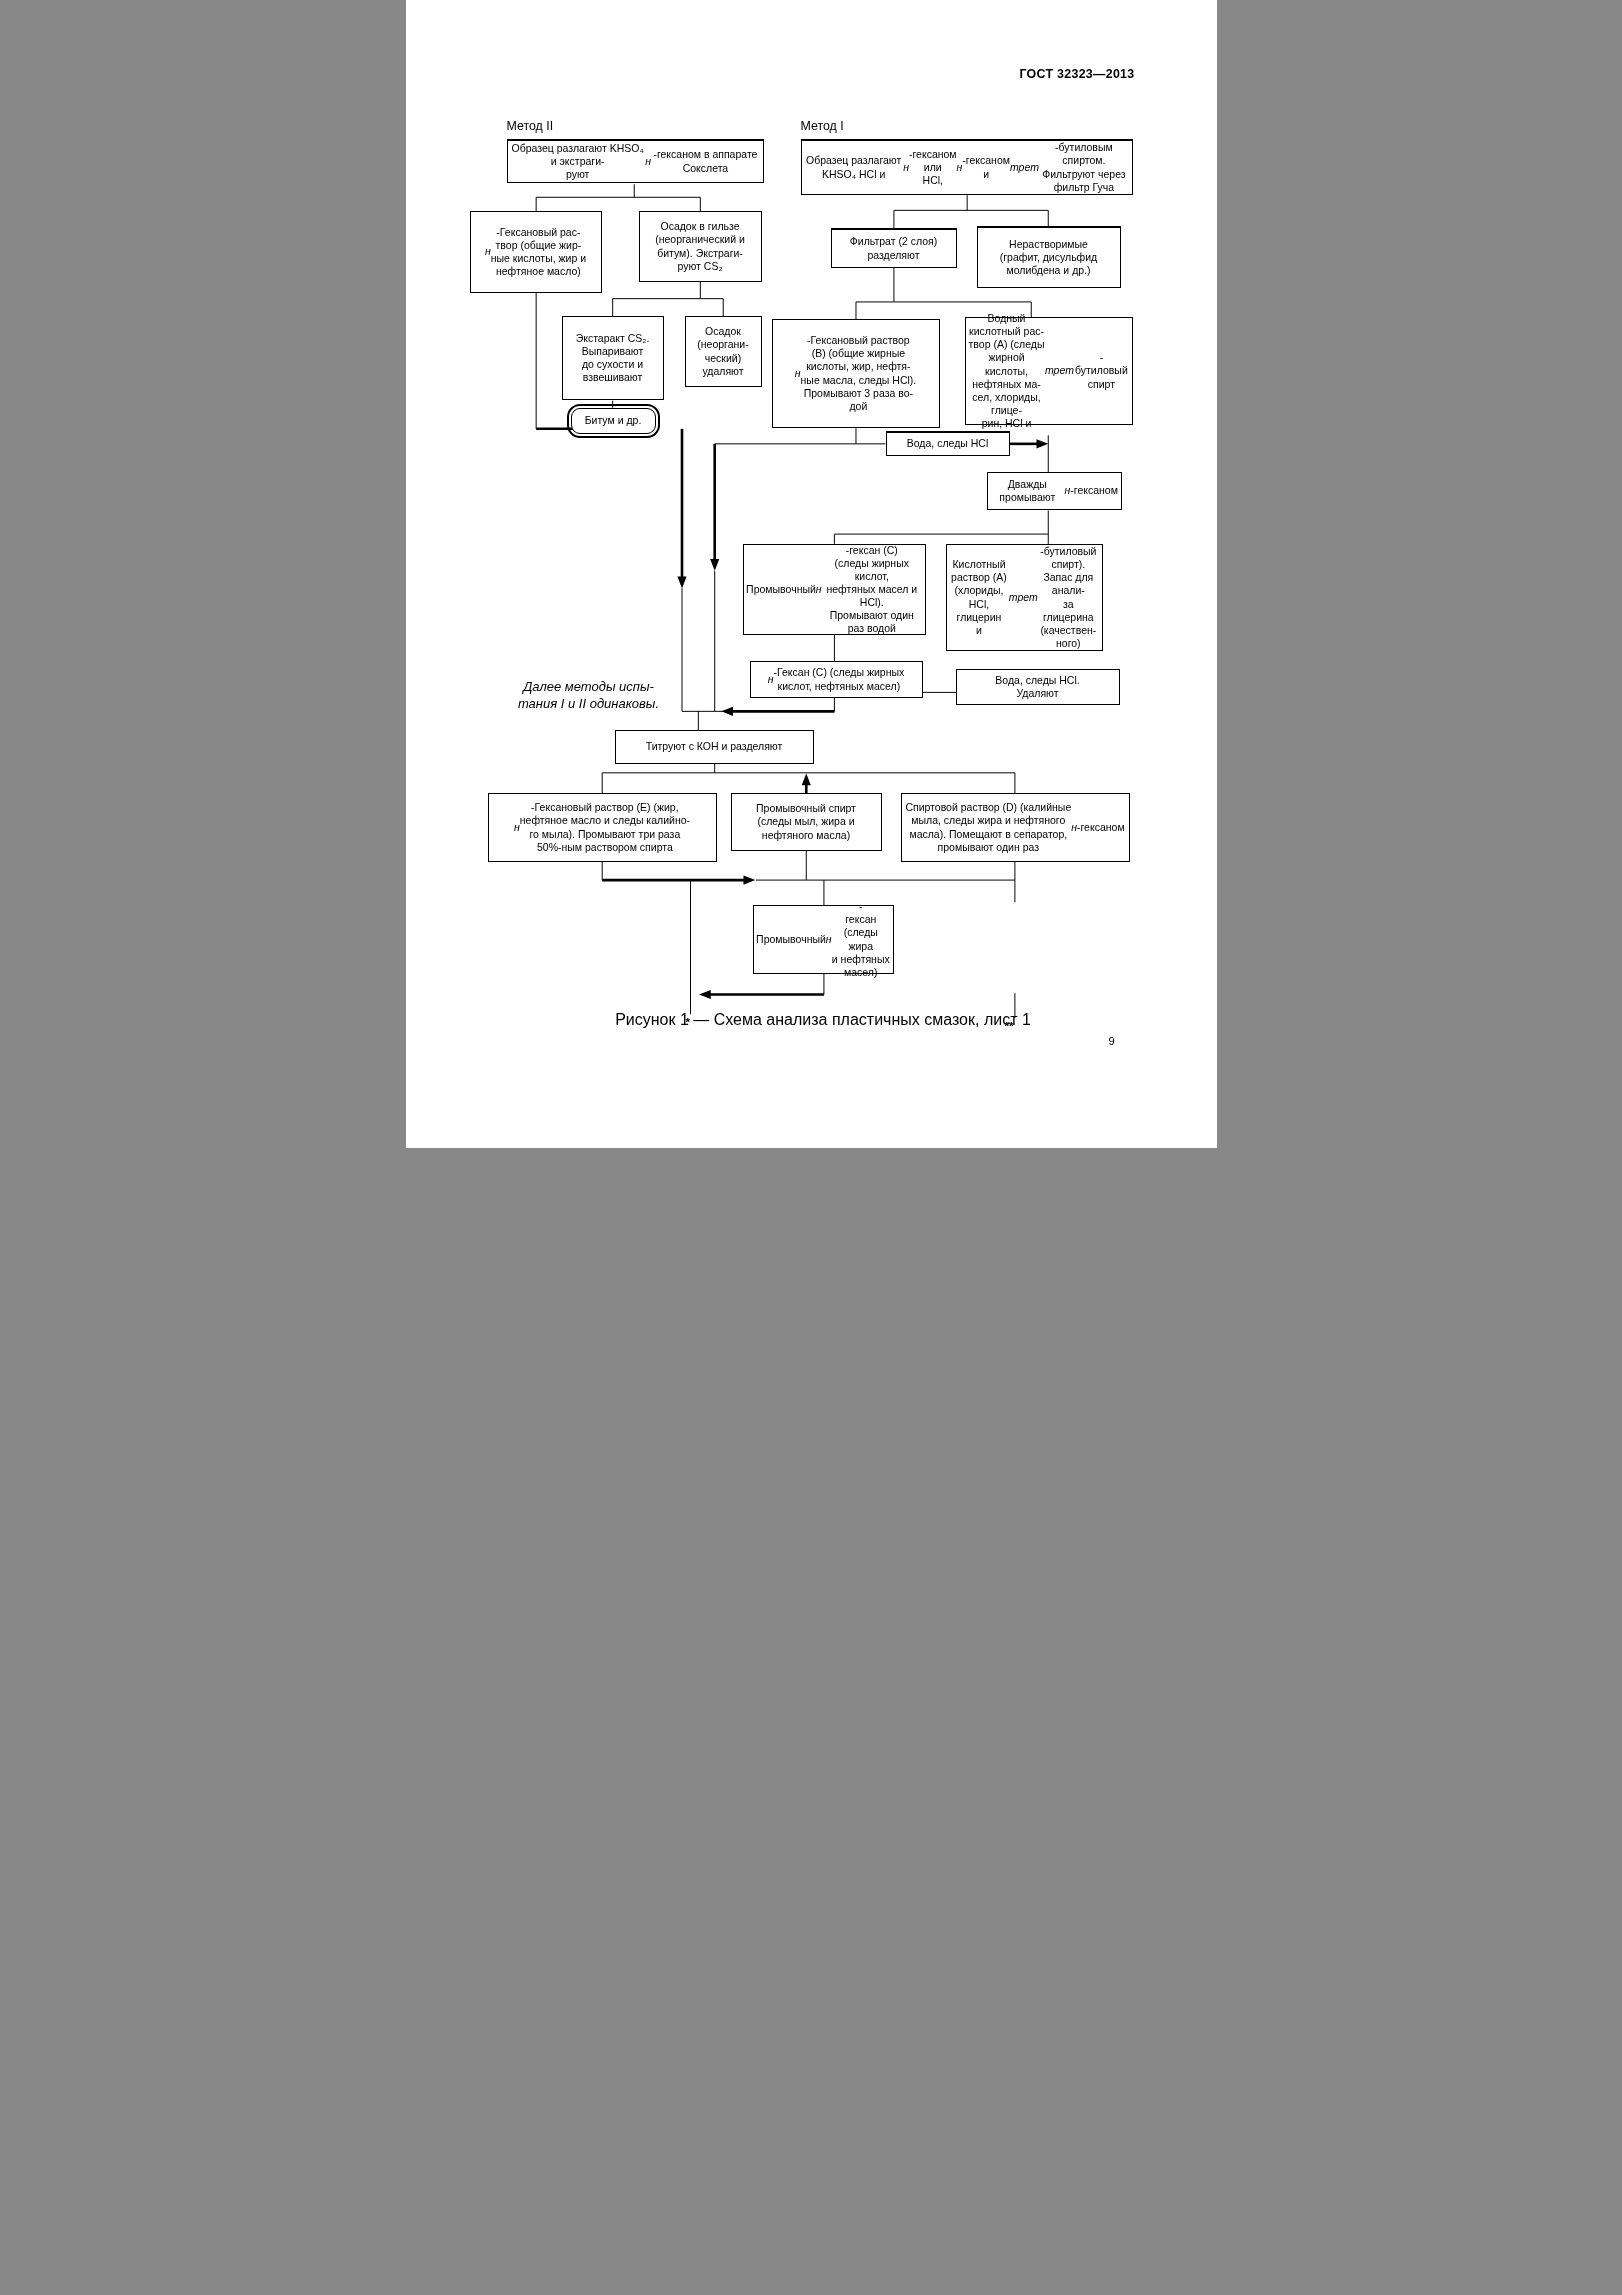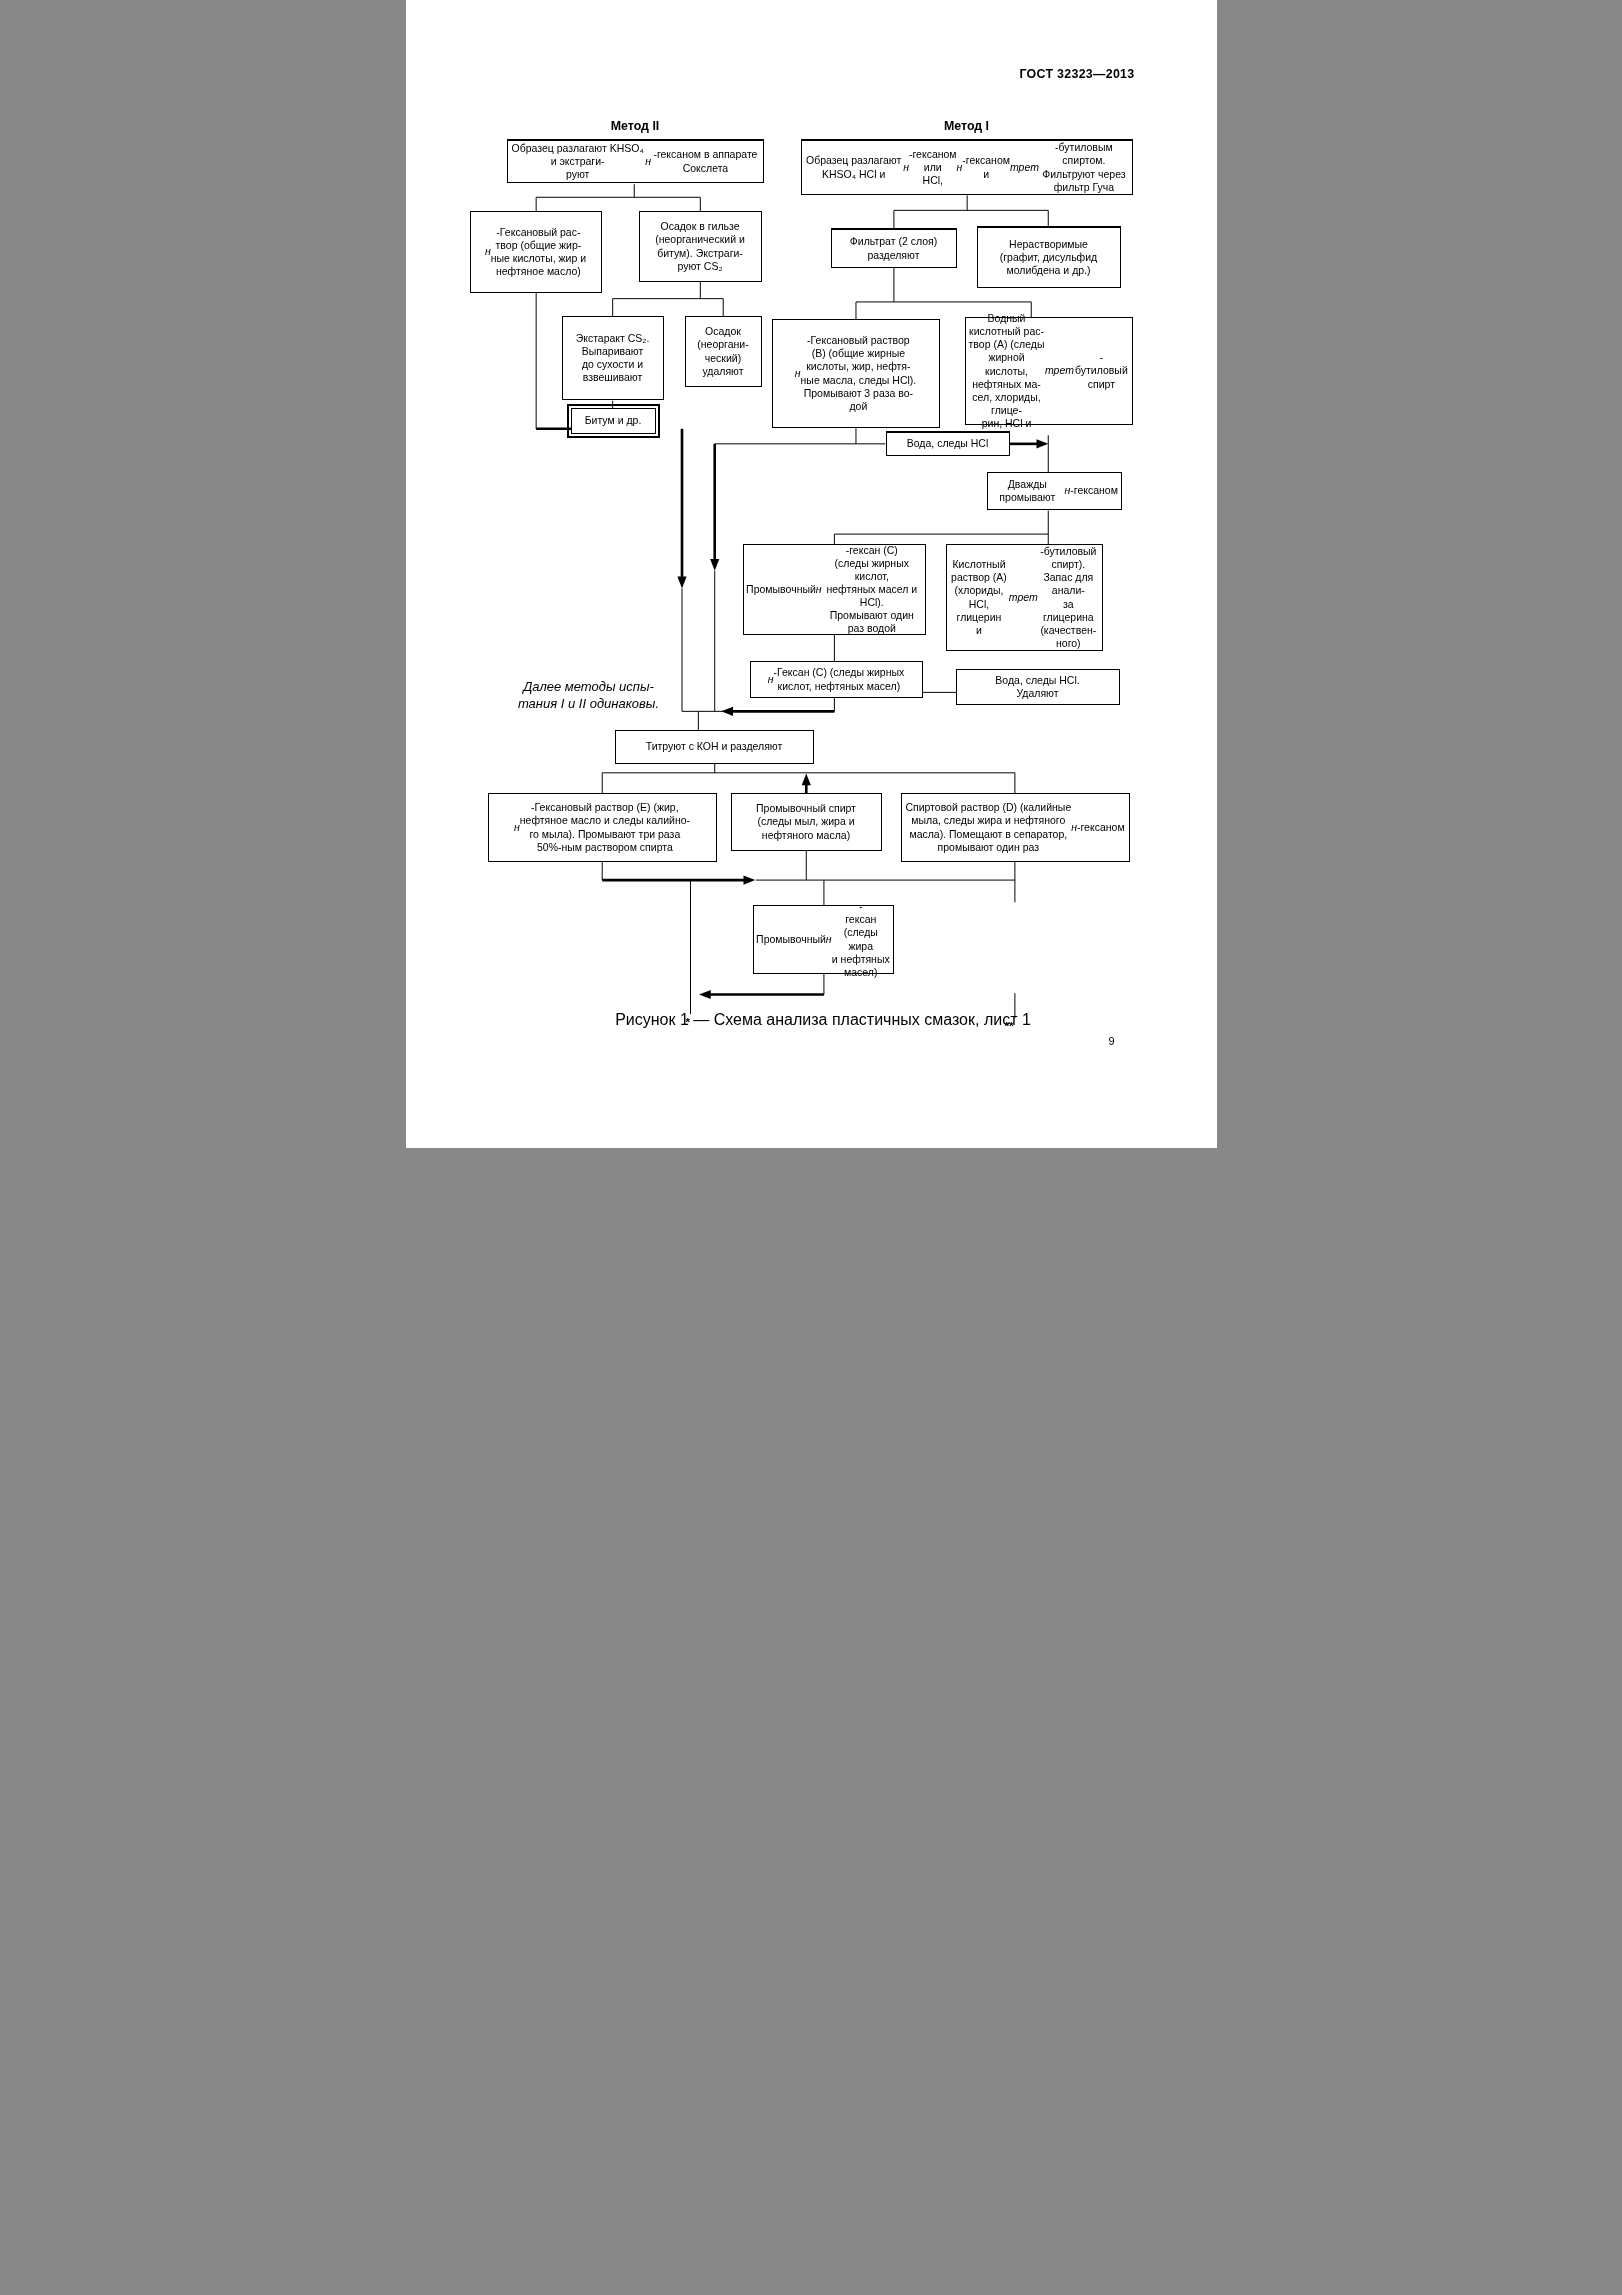--- a/index.html
+++ b/index.html
@@ -1,24 +1,24 @@
 <!DOCTYPE html>
 <html style="font-size:10.5px"><head>
 <meta charset="utf-8">
 <style>
   html,body{margin:0;padding:0;background:#888;}
   .page{position:relative;width:811px;height:1148px;background:#ffffff;margin:0 auto;
         font-family:"Liberation Sans", sans-serif;color:#000;overflow:hidden;}
   .hdr{position:absolute;top:67px;right:82px;font-size:12.4px;font-weight:bold;letter-spacing:0.3px;}
-  .mh{position:absolute;font-size:12.4px;font-weight:bold;text-align:center;}
+  .mh{position:absolute;font-size:12.4px;font-weight:normal;}
   .bx{position:absolute;border:1.3px solid #000;background:#fff;box-sizing:border-box;
       display:flex;align-items:center;justify-content:center;text-align:center;
       font-size:10.5px;line-height:1.24;white-space:pre-line;padding:1.3px 2.6px;}
   .bt{border-top-width:2.6px;}
-  .dbl{border-width:1px;outline:2px solid #000;outline-offset:2px;}
+  .dbl{border-width:1px;outline:2px solid #000;outline-offset:2px;border-radius:9px;}
   .note{position:absolute;font-size:13px;line-height:1.3;text-align:center;white-space:pre-line;font-style:italic;}
   .mark{position:absolute;font-size:11.8px;font-weight:bold;}
   .caption{position:absolute;left:0;width:100%;text-align:center;font-size:16px;padding-left:12px;}
   .pageno{position:absolute;font-size:11px;}
   svg.wires{position:absolute;left:0;top:0;pointer-events:none;}
   i{font-style:italic;}
 </style>
 </head>
 <body>
 

